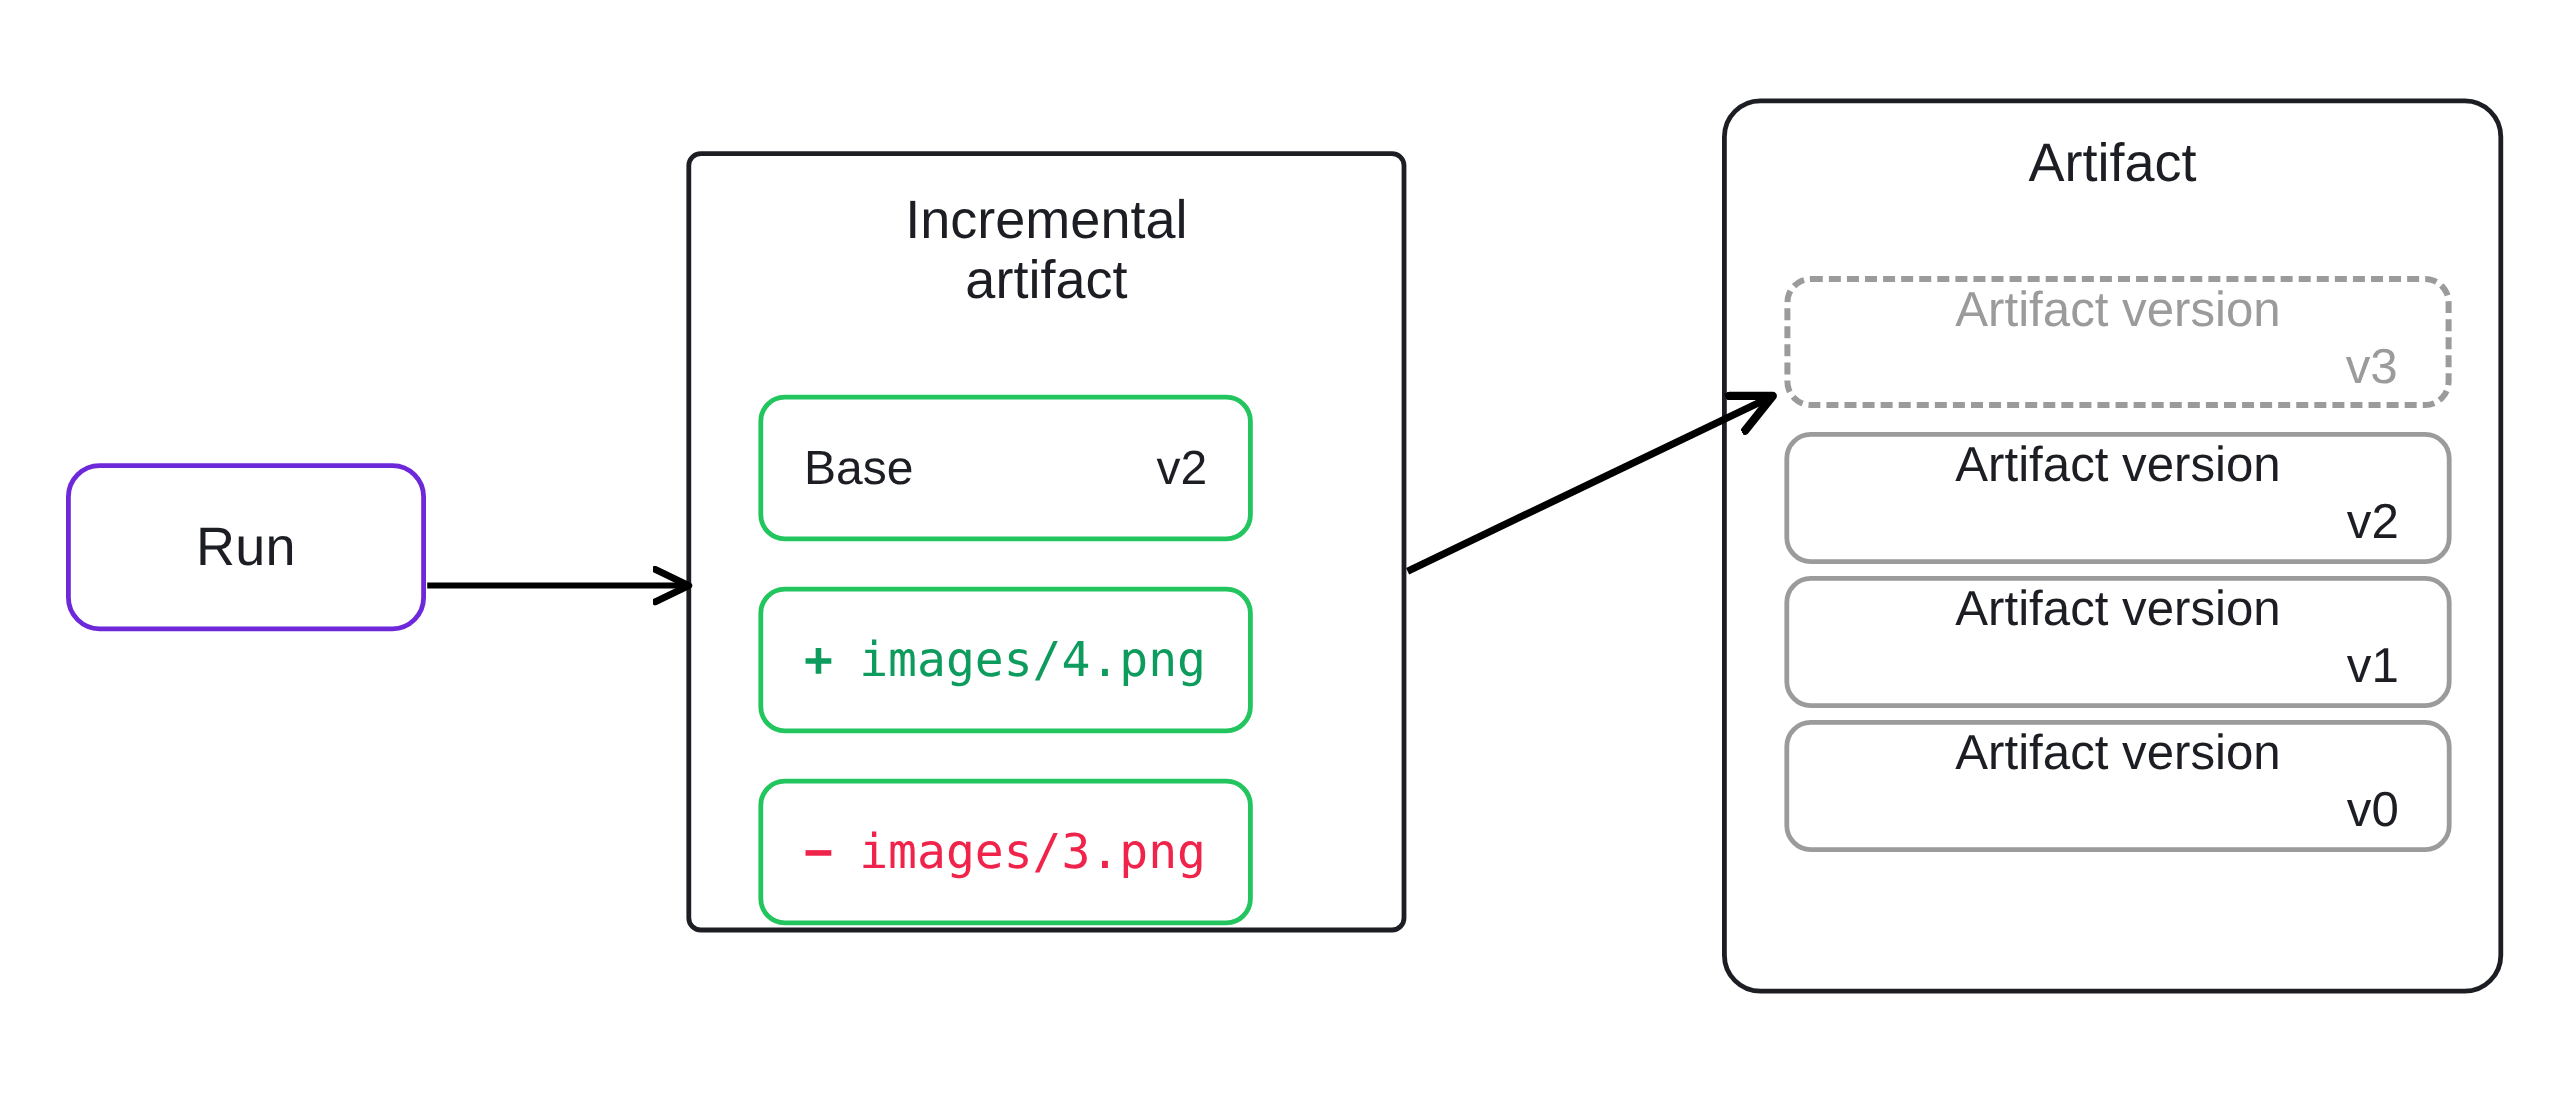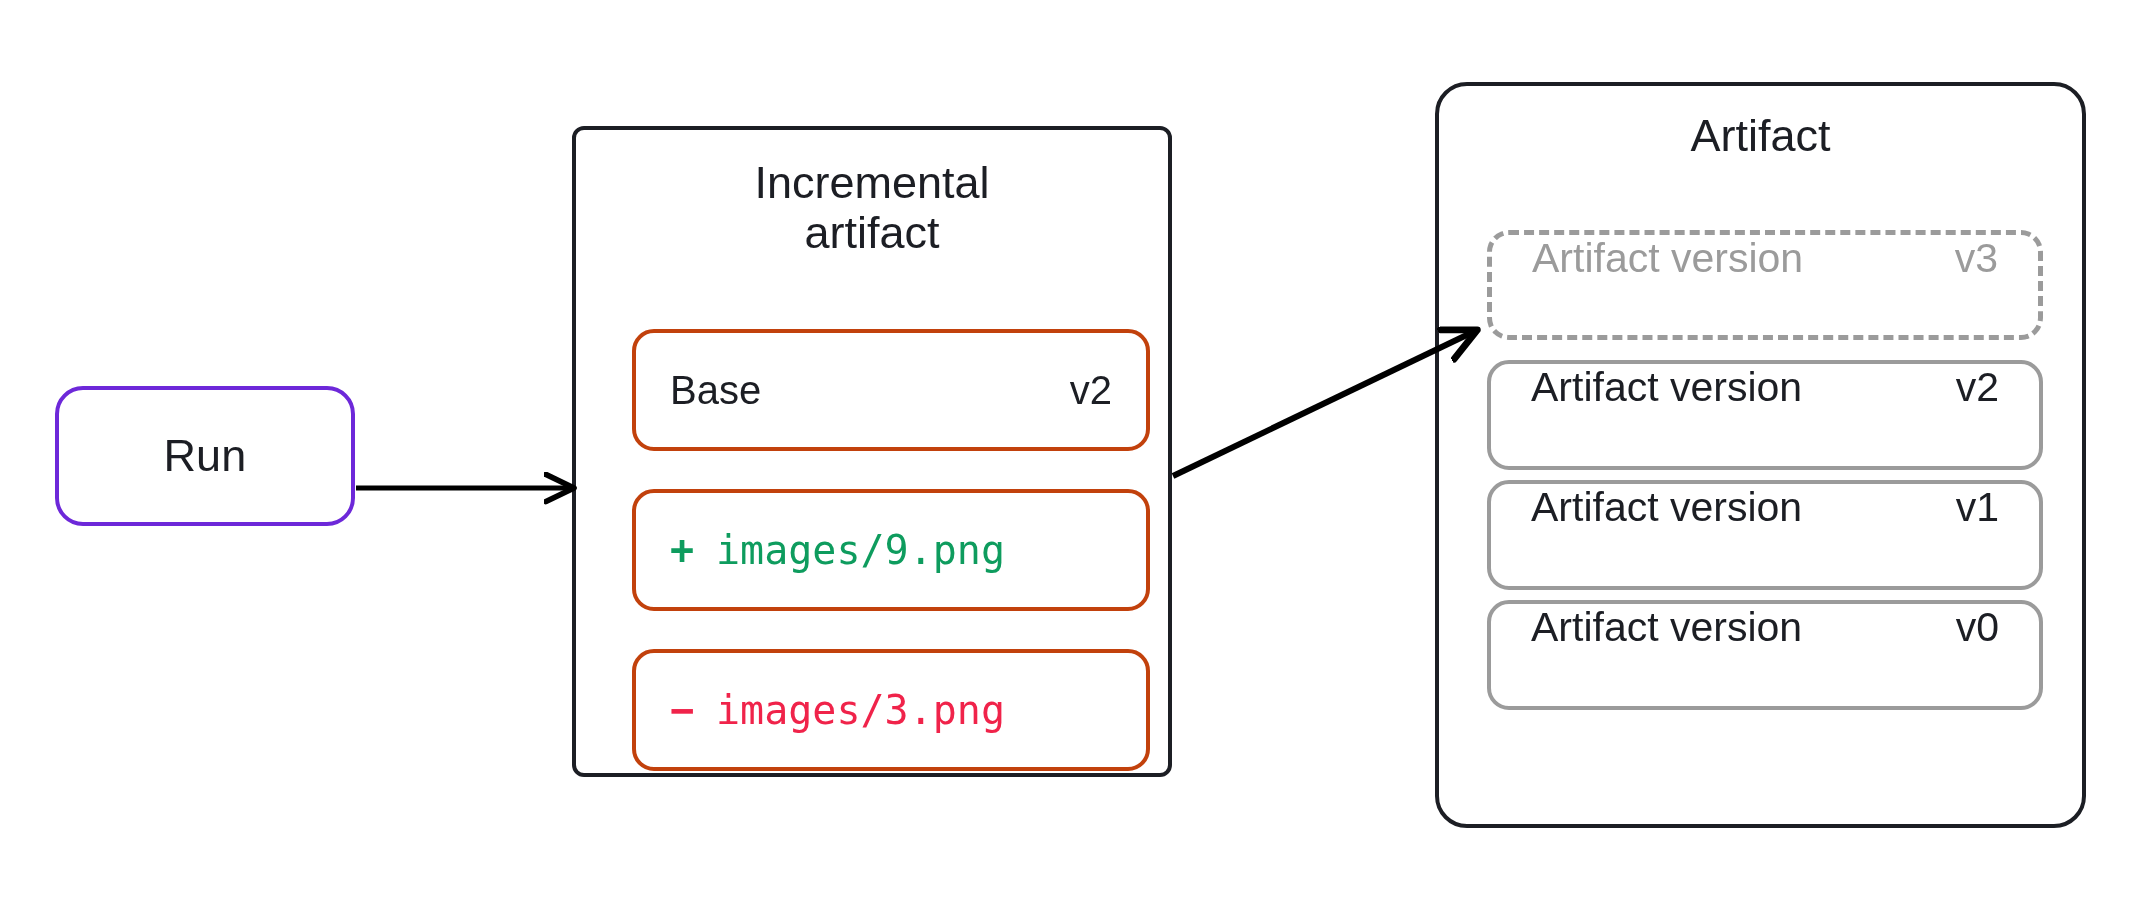--- a/index.html
+++ b/index.html
@@ -64,23 +64,23 @@
     color: #1c1e24;
   }
   .inc-rows {
     position: absolute;
     left: 56px;
     top: 199px;
     width: 480px;
   }
   .inc-row {
     box-sizing: border-box;
-    width: 518px;
+    width: 412px;
     height: 122px;
-    border: 4px solid #c2410c;
+    border: 4px solid #22c55e;
     border-radius: 22px;
     background: #ffffff;
     display: flex;
     align-items: center;
     padding: 0 34px;
     margin-bottom: 38px;
   }
   .inc-row .left {
     font-size: 40px;
     color: #1c1e24;
@@ -131,22 +131,24 @@
     top: 144px;
     width: 556px;
   }
   .art-row {
     box-sizing: border-box;
     width: 556px;
     height: 110px;
     border-radius: 22px;
     background: #ffffff;
     display: flex;
+    align-items: center;
     padding: 0 40px;
     margin-bottom: 10px;
+    flex-direction: column;
   }
   .art-row.solid {
     border: 4px solid #9b9b9b;
   }
   .art-row.ghost {
     border: 5px dashed #9b9b9b;
     margin-bottom: 20px;
   }
   .art-row .label {
     font-size: 41px;
@@ -188,21 +190,21 @@
 
     <div class="inc-rows">
 
       <div class="inc-row base">
         <span class="left">Base</span>
         <span class="right">v2</span>
       </div>
 
       <div class="inc-row diff add">
         <span class="sign">+</span>
-        <span class="path">images/9.png</span>
+        <span class="path">images/4.png</span>
       </div>
 
       <div class="inc-row diff del">
         <span class="sign">−</span>
         <span class="path">images/3.png</span>
       </div>
 
     </div>
   </div>
 

